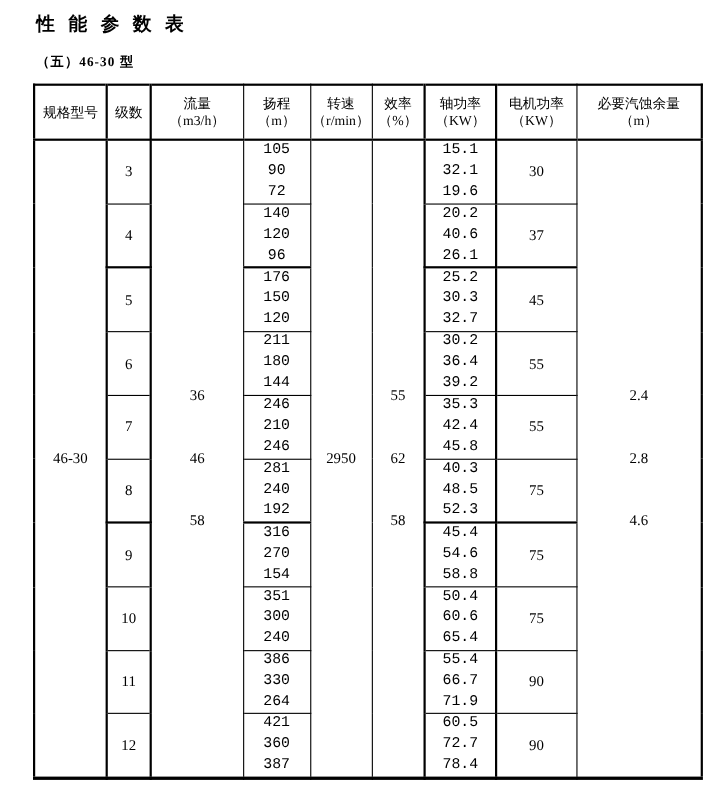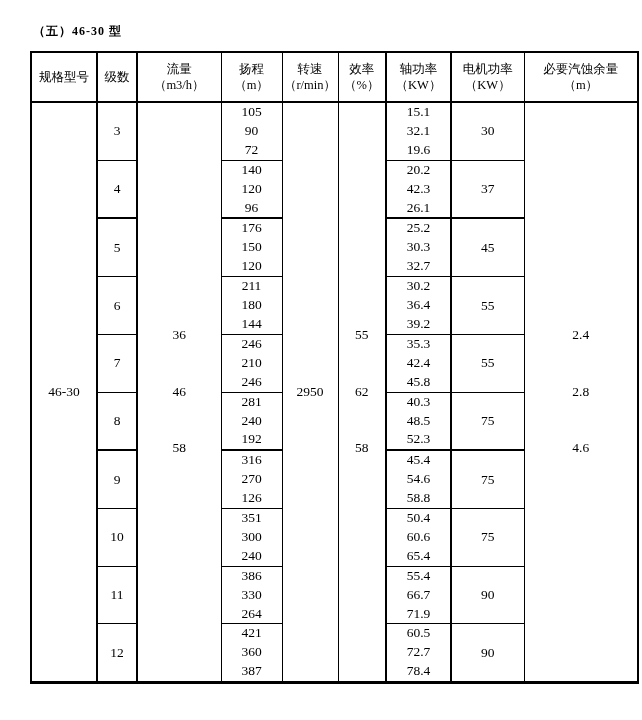--- a/index.html
+++ b/index.html
@@ -35,27 +35,28 @@
     height:50px; font-size:12.5px;
     border-bottom:2px solid #000;
   }
   .hname { line-height:16px; }
   .hunit { line-height:16px; font-size:12.5px; }
   .perf tbody td { font-size:13.5px; height:56.8px; }
   
   .vthick { border-left:2px solid #000 !important; border-right:2px solid #000 !important; }
   
   tr.thick td { border-bottom-width:2px; }
-  .stack19 div { line-height:18.9px; }
+  .stack19 div { line-height:18.9px;font-family:Liberation Mono, monospace; }
   .stack56 div { line-height:56.8px; }
 </style>
 </head>
 <body>
 
 <div class="page">
+  <div class="title">性 能 参 数 表</div>
   <div class="subtitle">（五）46-30 型</div>
 
   <table class="perf">
     <colgroup>
       <col style="width:66px">
         <col style="width:40px">
         <col style="width:84px">
       <col style="width:61px">
         <col style="width:56px">
         <col style="width:48px">
@@ -148,21 +149,21 @@
         <td>
           <div class="stack19">
             <div>140</div>
             <div>120</div>
             <div>96</div>
           </div>
         </td>
         <td class="vthick">
           <div class="stack19">
             <div>20.2</div>
-            <div>42.3</div>
+            <div>40.6</div>
             <div>26.1</div>
           </div>
         </td>
         <td>37</td>
       </tr>
       <tr>
         <td class="vthick">5</td>
         <td>
           <div class="stack19">
             <div>176</div>
@@ -232,21 +233,21 @@
           </div>
         </td>
         <td>75</td>
       </tr>
       <tr>
         <td class="vthick">9</td>
         <td>
           <div class="stack19">
             <div>316</div>
             <div>270</div>
-            <div>126</div>
+            <div>154</div>
           </div>
         </td>
         <td class="vthick">
           <div class="stack19">
             <div>45.4</div>
             <div>54.6</div>
             <div>58.8</div>
           </div>
         </td>
         <td>75</td>

